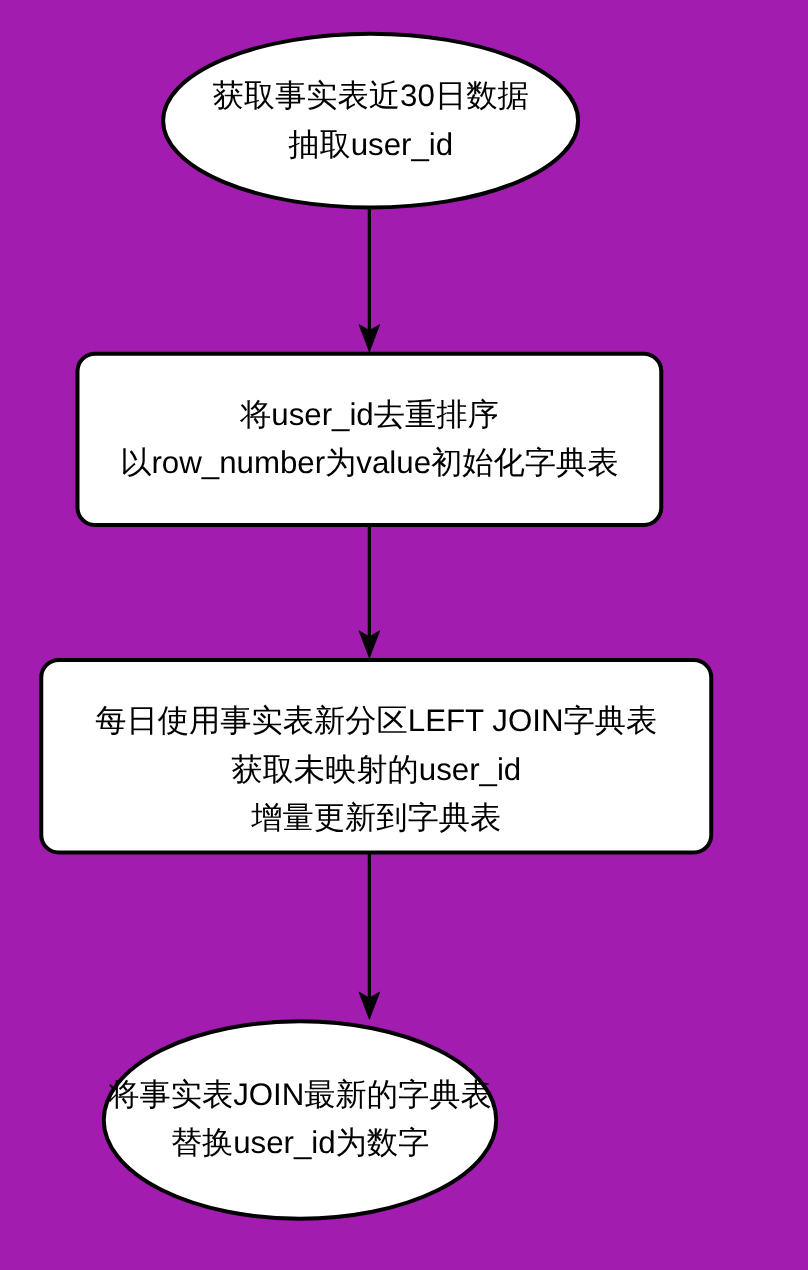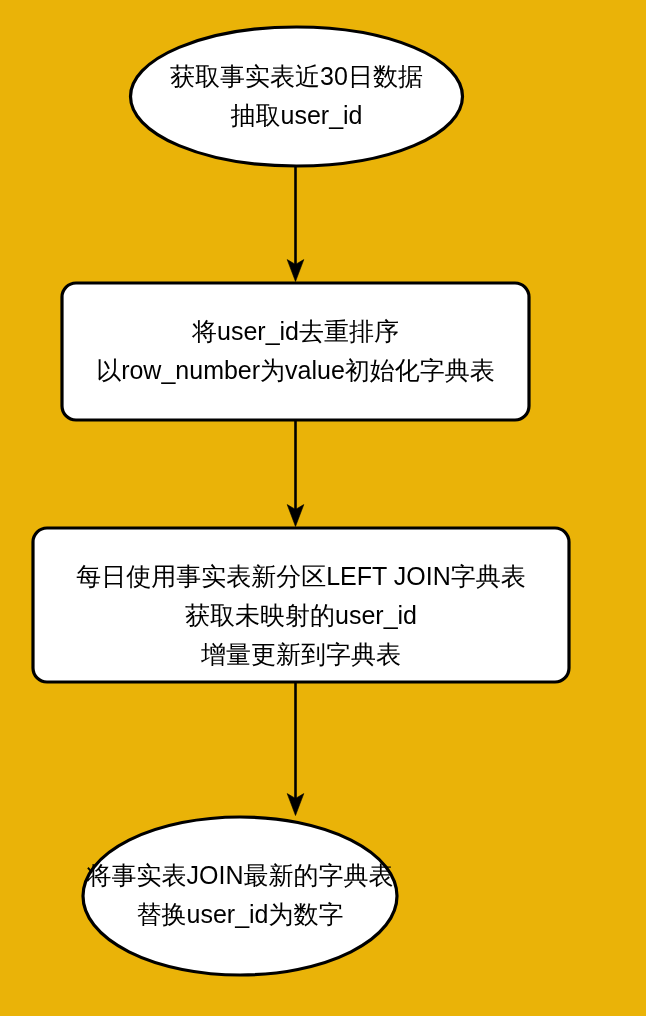--- a/index.html
+++ b/index.html
@@ -7,21 +7,21 @@
     padding: 0;
     background: #ffffff;
   }
   body {
     font-family: "Liberation Sans", "DejaVu Sans", sans-serif;
   }
   #flowchart-canvas {
     position: relative;
     width: 646px;
     height: 1016px;
-    background: #eab308;
+    background: #a21caf;
     overflow: hidden;
   }
   #flow-svg {
     position: absolute;
     top: 0;
     left: 0;
     width: 646px;
     height: 1016px;
     display: block;
   }

